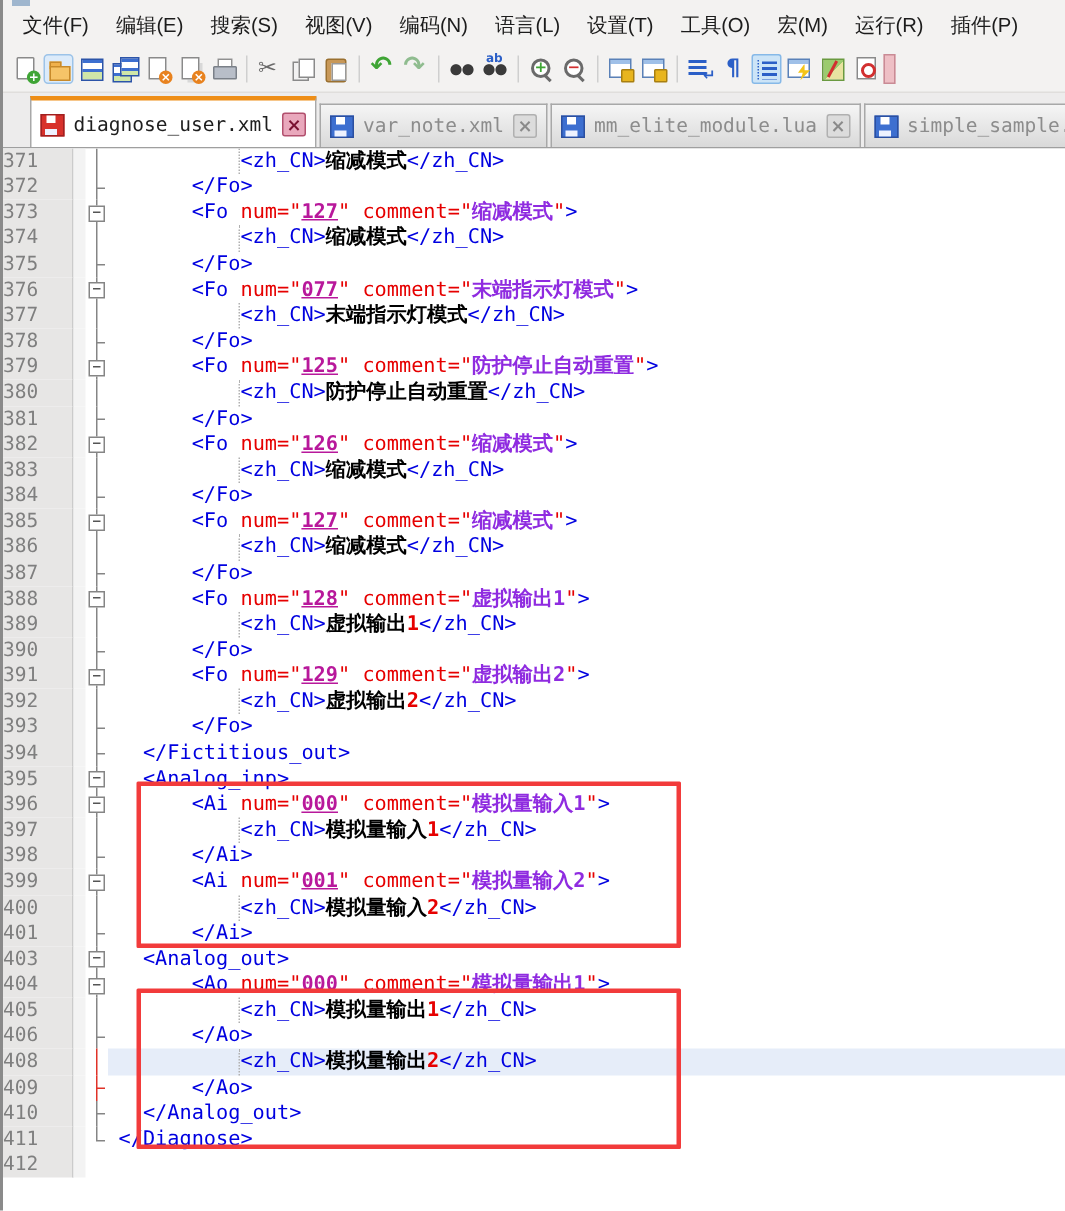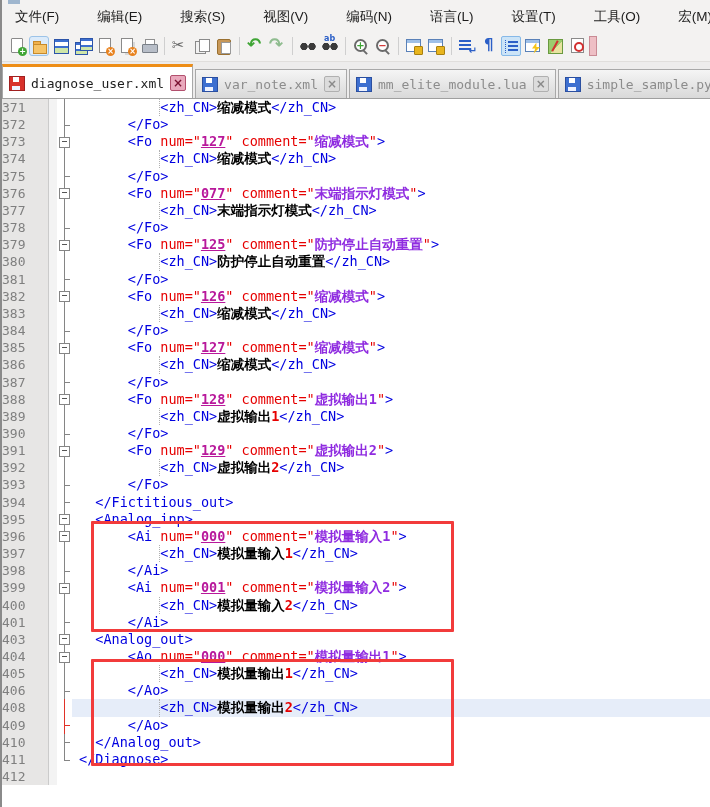--- a/index.html
+++ b/index.html
@@ -3,21 +3,21 @@
 <meta charset="utf-8">
 <style>
   html,body{margin:0;padding:0;background:#fff;}
   body{width:710px;height:807px;overflow:hidden;position:relative;
        font-family:"Liberation Sans", sans-serif;
        border-left:2px solid #8a8a8a;box-sizing:border-box;}
   .app{width:100%;height:100%;display:flex;flex-direction:column;}
 
   
   .menubar{height:28px;background:#f3f2f1;display:flex;align-items:flex-end;
-           padding:0 0 2px 4px;position:relative;overflow:hidden;flex:0 0 28px;gap:20px;}
+           padding:0 0 2px 4px;position:relative;overflow:hidden;flex:0 0 28px;}
   .menu-item{padding:2px 9px;font-size:13.5px;color:#1c1c1c;white-space:nowrap;cursor:default;}
   .title-icon-frag{position:absolute;top:0;left:6px;width:12px;height:4px;background:#9fb6ce;}
 
   
   .toolbar{height:31px;background:#f3f2f1;border-bottom:1px solid #e0dedc;
            display:flex;align-items:center;padding-left:4px;overflow:hidden;flex:0 0 31px;}
   .ti{width:20px;height:20px;position:relative;margin:0 1px;flex:0 0 20px;}
   .ti-sep{width:1px;height:18px;background:#cfcfcf;margin:0 4px;flex:0 0 1px;}
 
   .ic-new::before{content:"";position:absolute;left:4px;top:2px;width:10px;height:13px;
@@ -78,21 +78,21 @@
       clip-path:polygon(55% 0,0 55%,40% 55%,20% 100%,100% 40%,55% 40%);}
   .ic-docmap::before{content:"";position:absolute;left:3px;top:3px;width:13px;height:13px;
       background:linear-gradient(135deg,#9ccb6e 0 55%,#e8e3a0 55%);border:1px solid #6a9a40;}
   .ic-docmap::after{content:"";position:absolute;left:9px;top:4px;width:2px;height:12px;background:#d23030;transform:rotate(28deg);}
   .ic-record::before{content:"";position:absolute;left:4px;top:2px;width:11px;height:13px;background:#fff;border:1px solid #8a8a8a;}
   .ic-record::after{content:"";position:absolute;left:7px;top:6px;width:6px;height:6px;border:2px solid #d23030;border-radius:50%;}
   .ic-clipped{width:8px;flex:0 0 8px;background:#eebfc5;border:1px solid #c98b95;box-sizing:border-box;}
 
   
   .tabbar{height:36px;flex:0 0 36px;background:#edecec;border-bottom:1px solid #9f9f9f;
-          display:flex;align-items:flex-end;padding-left:0;position:relative;overflow:hidden;}
+          display:flex;align-items:flex-end;padding-left:18px;position:relative;overflow:hidden;}
   .tab{display:flex;align-items:center;gap:6px;padding:0 6px;height:29px;box-sizing:border-box;
        border:1px solid #a8a8a8;border-bottom:none;background:linear-gradient(#f5f5f5,#d9d9d9);
        margin-right:2px;color:#8c8c8c;font:13px "DejaVu Sans Mono",monospace;white-space:nowrap;cursor:default;}
   .tab.active{height:35px;background:#fff;border-top:3px solid #ee8e17;color:#1e1e1e;
        margin-bottom:-1px;z-index:2;position:relative;}
   .fd{width:14px;height:13px;position:relative;background:#3d6fd0;border:1px solid #2b4fa0;flex:0 0 14px;}
   .fd::before{content:"";position:absolute;top:0;left:3px;width:6px;height:5px;background:#fff;}
   .fd::after{content:"";position:absolute;bottom:0;left:2px;width:8px;height:4px;background:#eef2ff;}
   .tab.active .fd{background:#d8312b;border-color:#a02020;}
   .tx{width:14px;height:14px;display:flex;align-items:center;justify-content:center;flex:0 0 14px;

